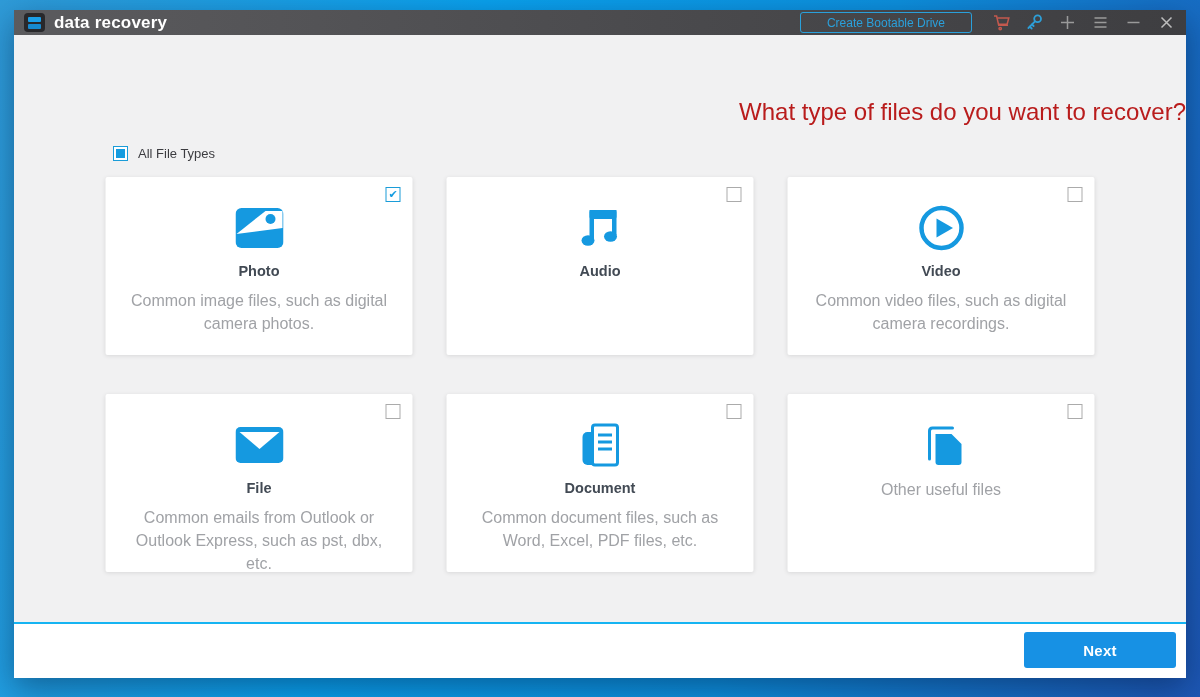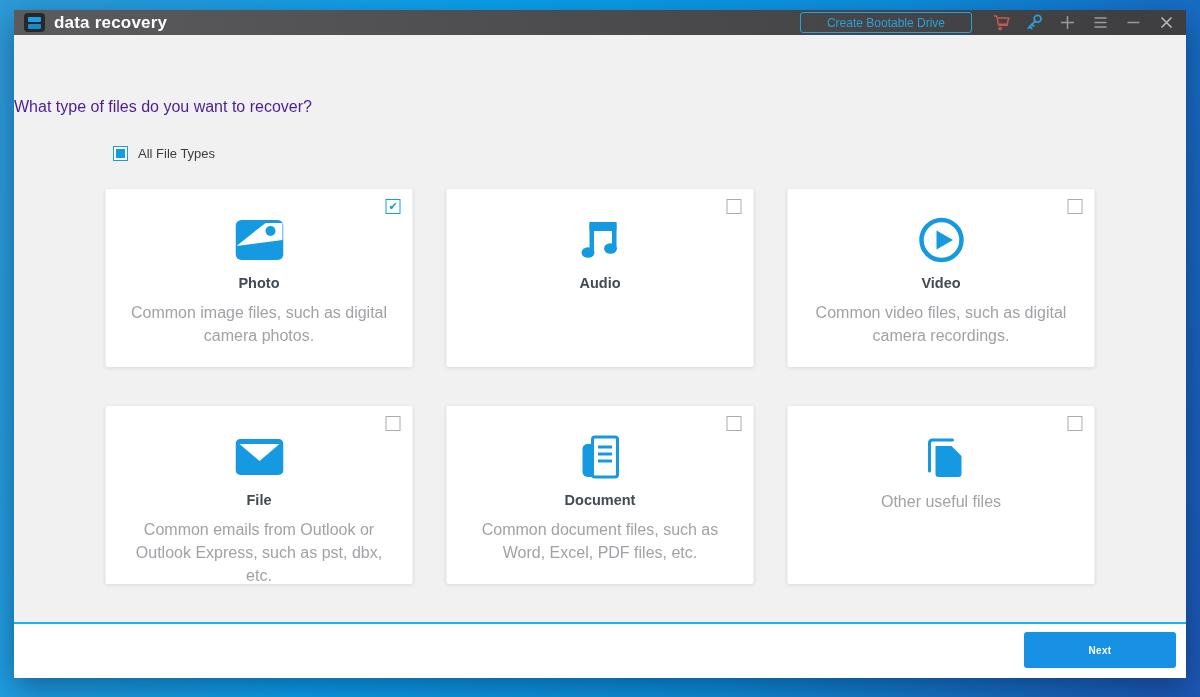--- a/index.html
+++ b/index.html
@@ -29,49 +29,49 @@
   .tb-right { margin-left:auto; display:flex; align-items:center; }
   .cbd-btn {
     height:21px; padding:0 26px; background:transparent;
     border:1px solid #2aa0db; border-radius:3px; color:#2aa0db;
     font-size:12px; font-family:inherit; margin-right:13px; cursor:pointer; white-space:nowrap;
   }
   .tb-icon { width:19px; height:19px; margin:0 7px; display:flex; align-items:center; justify-content:center; cursor:pointer; }
   .tb-icon:last-child { margin-right:0; }
   
   .content { position:relative; flex:1 1 auto; background:#f1f1f2; }
-  .heading { padding-top:63px; text-align:left; font-size:16px; font-weight:400; color:#4c1d95; }
+  .heading { padding-top:63px; text-align:right; font-size:24px; font-weight:400; color:#b91c1c; }
   .all-types { position:absolute; left:99px; top:111px; display:flex; align-items:center; cursor:pointer; }
   .all-types .label { margin-left:10px; font-size:13px; color:#3c3c40; }
   .checkbox {
     width:15px; height:15px; background:#fff; border:1px solid #ababab;
     display:flex; align-items:center; justify-content:center; flex:0 0 auto;
   }
   .checkbox.partial { border-color:#1a9cd8; }
   .checkbox.partial::after { content:""; width:9px; height:9px; background:#149ce0; display:block; }
   .checkbox.checked { border-color:#1a9cd8; }
   .checkbox.checked::after { content:"\2714"; color:#149ce0; font-size:11px; line-height:1; }
   .grid {
-    position:absolute; top:154px; left:50%; transform:translateX(-50%);
+    position:absolute; top:142px; left:50%; transform:translateX(-50%);
     display:grid; grid-template-columns:repeat(3,307px); column-gap:34px; row-gap:39px;
   }
   .card {
     width:307px; height:178px; background:#fff; border-radius:2px;
     box-shadow:0 1px 4px rgba(0,0,0,.10); position:relative; text-align:center; cursor:pointer;
   }
   .card .checkbox { position:absolute; top:10px; right:12px; }
   .icon-wrap { margin-top:28px; height:46px; display:flex; align-items:center; justify-content:center; }
   .card-title { margin-top:12px; font-size:14.5px; font-weight:bold; color:#424a54; }
   .card-desc { margin-top:10px; font-size:16px; color:#a0a2a6; line-height:1.45; padding:0 18px; }
   
   .footer { flex:0 0 56px; background:#fff; border-top:2px solid #16b4f2; position:relative; }
   .next-btn {
     position:absolute; top:8px; right:10px; width:152px; height:36px;
     background:#1791e4; border:none; border-radius:3px; color:#fff;
-    font-size:10px; font-weight:bold; font-family:inherit; letter-spacing:.3px; cursor:pointer;
+    font-size:15px; font-weight:bold; font-family:inherit; letter-spacing:.3px; cursor:pointer;
   }
 </style>
 </head>
 <body>
 
 <div class="window">
 
   <div class="titlebar">
     <div class="logo">
         <i></i>

